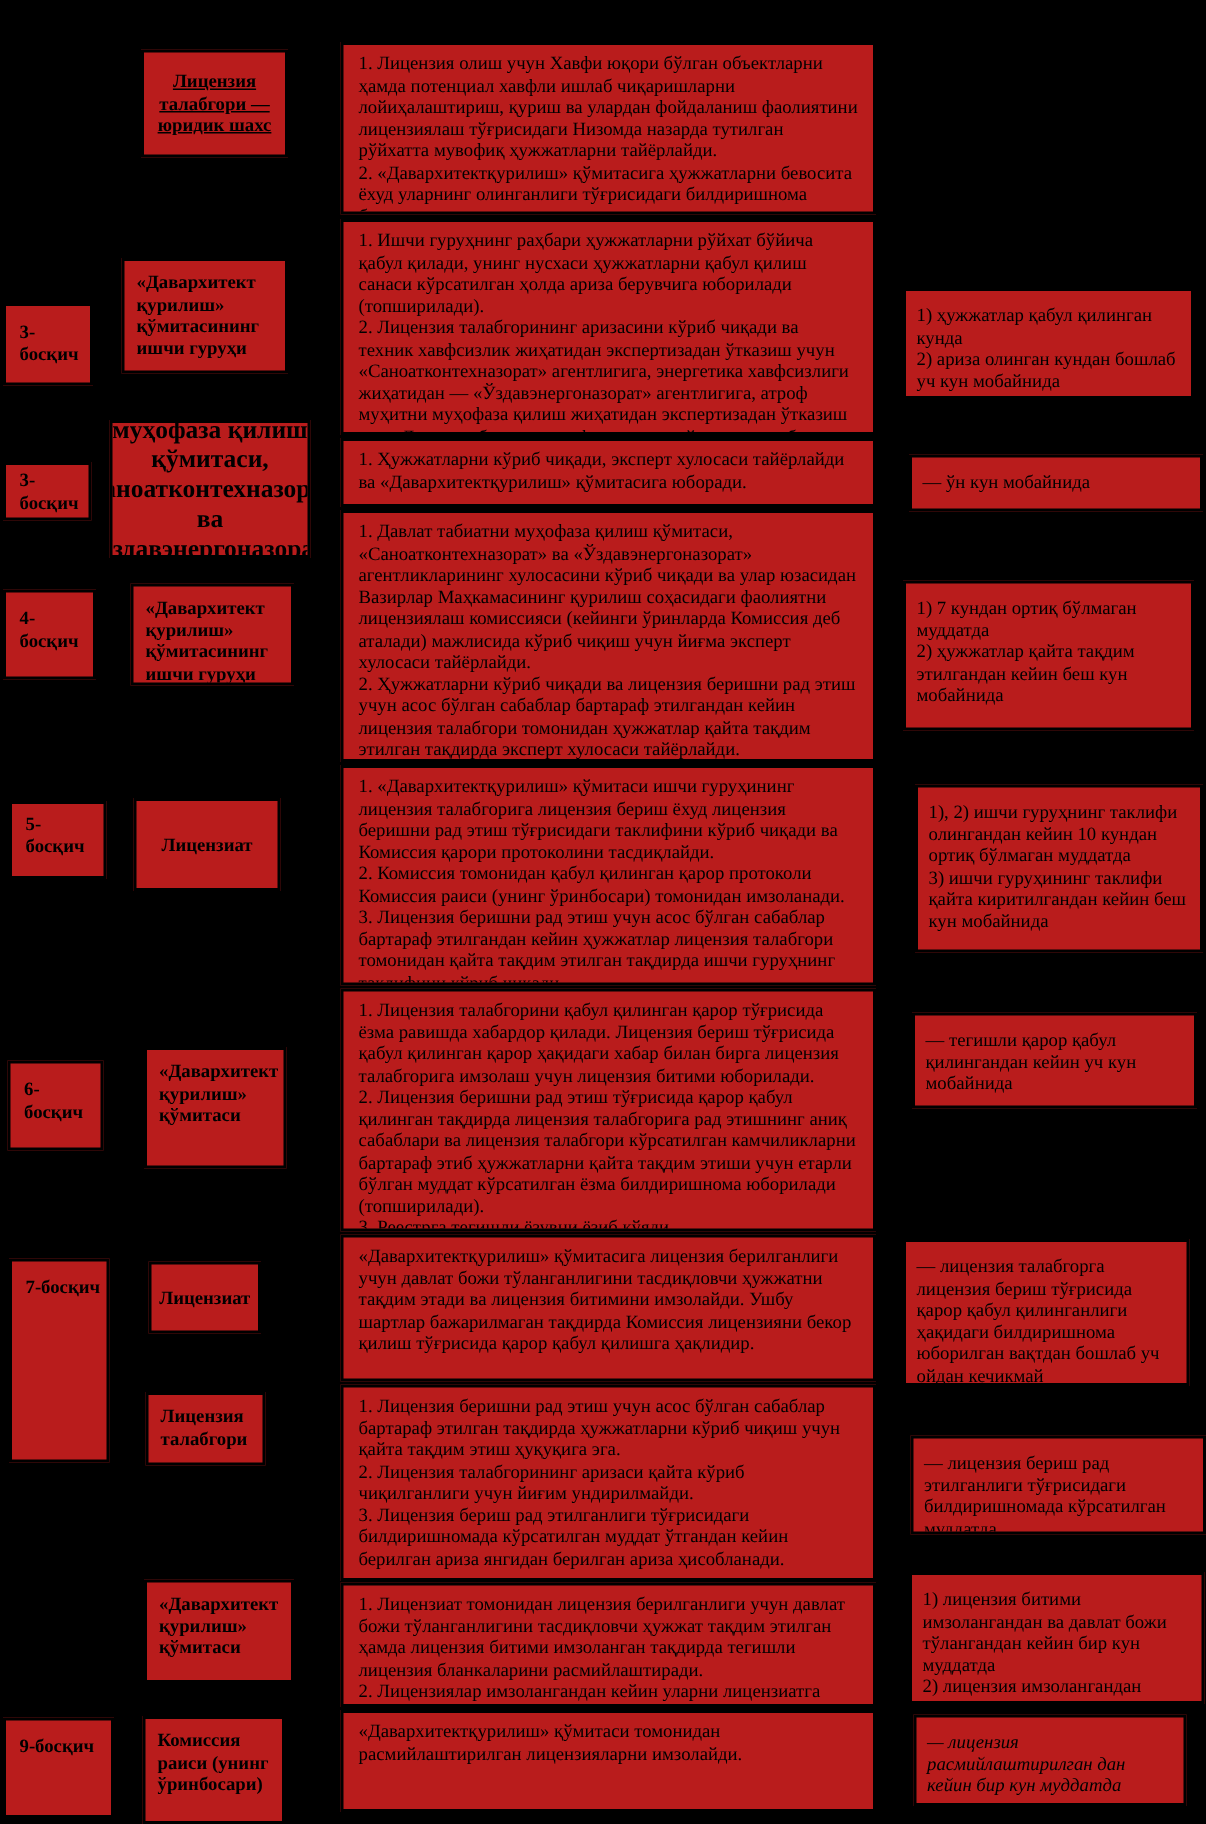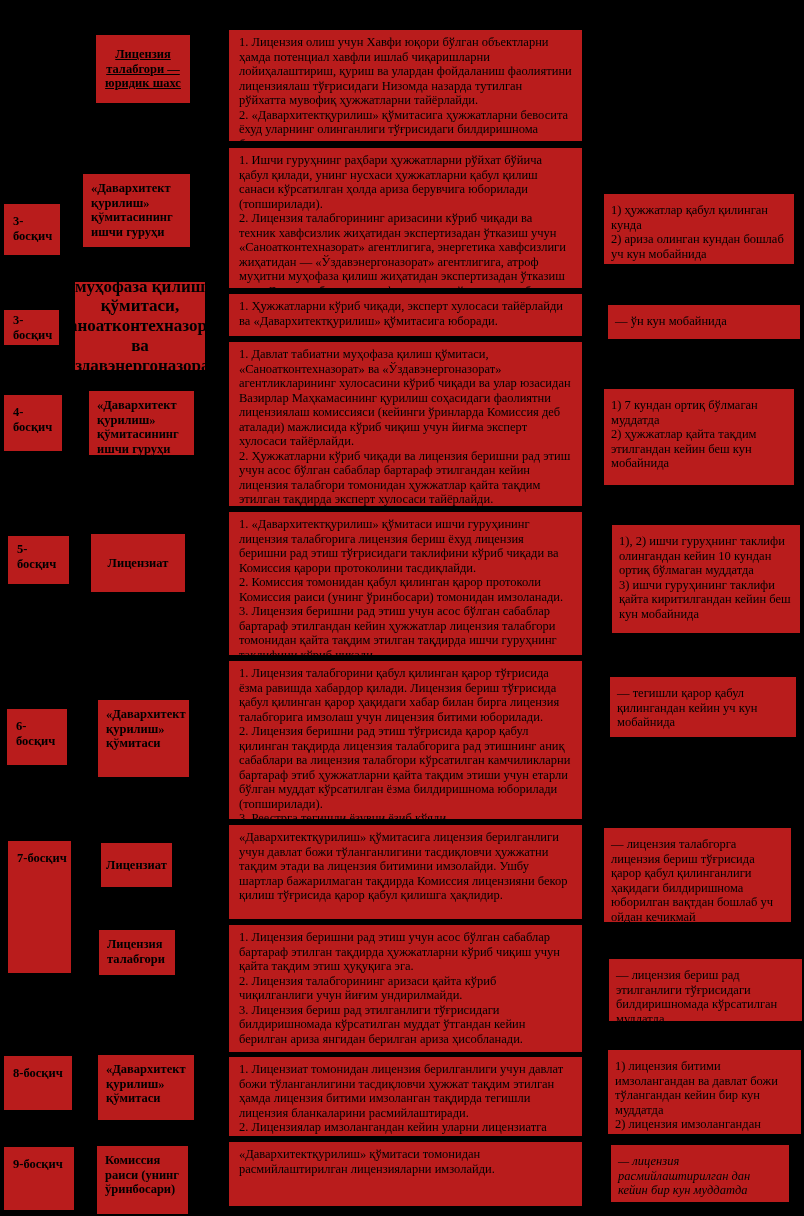--- a/index.html
+++ b/index.html
@@ -28,21 +28,20 @@
 <body>
 
 <div id="canvas">
 
   <div class="box stage" style="left:2px;top:202px;width:60px;height:55px;">3-босқич</div>
   <div class="box stage" style="left:2px;top:308px;width:59px;height:39px;padding-top:3px;">3-босқич</div>
   <div class="box stage" style="left:2px;top:393px;width:62px;height:60px;">4-босқич</div>
   <div class="box stage" style="left:6px;top:534px;width:65px;height:52px;padding-top:6px;">5-босқич</div>
   <div class="box stage" style="left:5px;top:707px;width:64px;height:60px;">6-босқич</div>
   <div class="box stage" style="left:6px;top:839px;width:67px;height:136px;">7-босқич</div>
-  <div class="box stage" style="left:2px;top:1054px;width:72px;height:58px;">8-босқич</div>
   <div class="box stage" style="left:2px;top:1145px;width:74px;height:67px;">9-босқич</div>
 
   <div class="box entity center" style="left:94px;top:33px;width:98px;height:72px;text-decoration:underline;">Лицензия талабгори — юридик шахс</div>
   <div class="box entity" style="left:81px;top:172px;width:111px;height:77px;">«Давархитект қурилиш» қўмитасининг ишчи гуруҳи</div>
   <div class="box entity center small" style="left:73px;top:280px;width:134px;height:92px;">Давлат табиатни муҳофаза қилиш қўмитаси, «Саноатконтехназорат» ва «Ўздавэнергоназорат» агентликлари</div>
   <div class="box entity" style="left:87px;top:389px;width:109px;height:68px;">«Давархитект қурилиш» қўмитасининг ишчи гуруҳи</div>
   <div class="box entity center" style="left:89px;top:532px;width:98px;height:62px;">Лицензиат</div>
   <div class="box entity" style="left:96px;top:698px;width:95px;height:81px;">«Давархитект қурилиш» қўмитаси</div>
   <div class="box entity center" style="left:99px;top:841px;width:75px;height:48px;">Лицензиат</div>
   <div class="box entity" style="left:97px;top:928px;width:80px;height:49px;">Лицензия талабгори</div>

